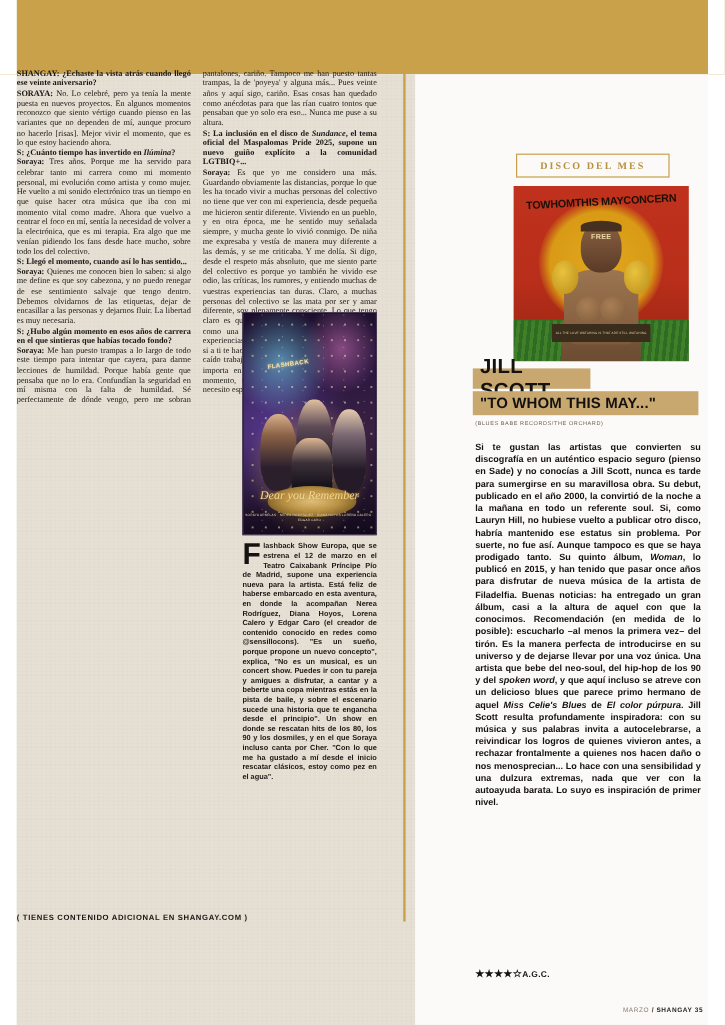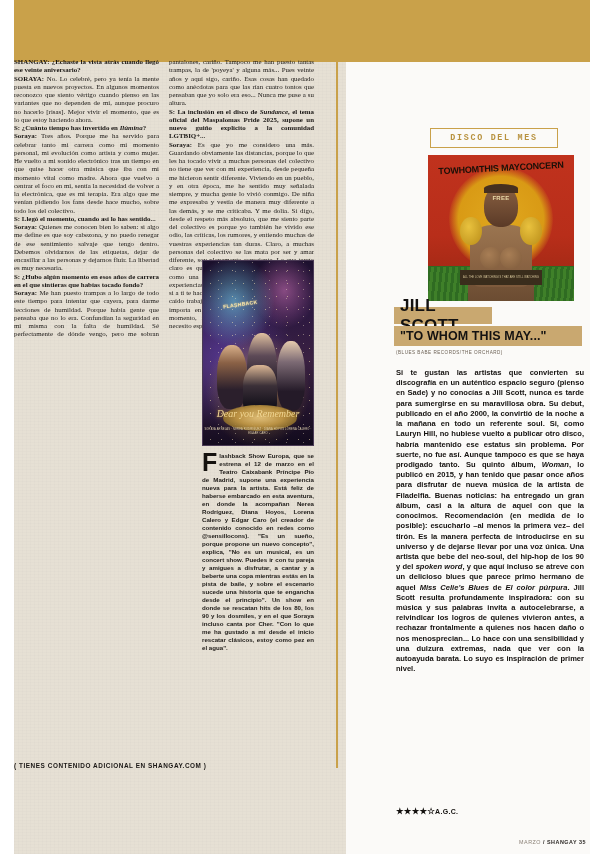--- a/index.html
+++ b/index.html
@@ -207,21 +207,21 @@
   
   .disco-badge {
     position: absolute;
     left: 430px; top: 128px;
     width: 128px; height: 20px;
     border: 1.2px solid #c9a14a;
     display: flex; align-items: center; justify-content: center;
     background: #fbfaf8;
   }
   .disco-badge span {
-    font-family: Liberation Mono, monospace;
+    font-family: Liberation Serif, serif;
     font-weight: 700;
     font-size: 8.4px;
     letter-spacing: 1.7px;
     color: #b8923f;
   }
 
   
   .cover {
     position: absolute;
     left: 428px; top: 155px;

